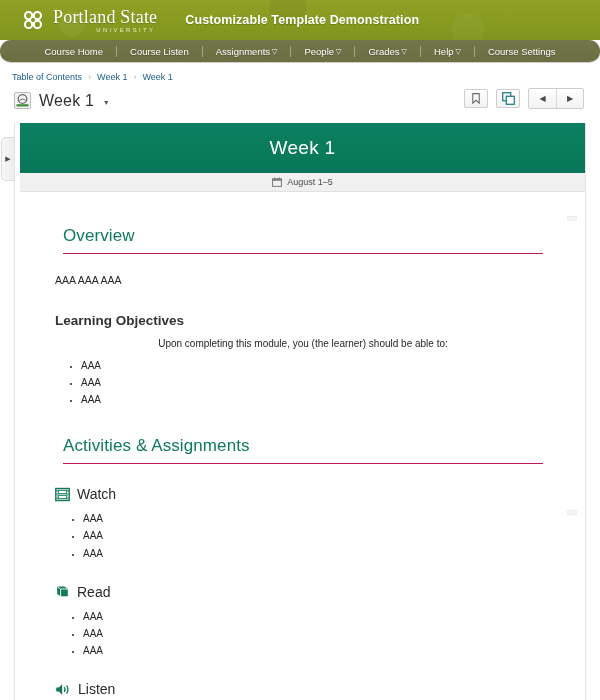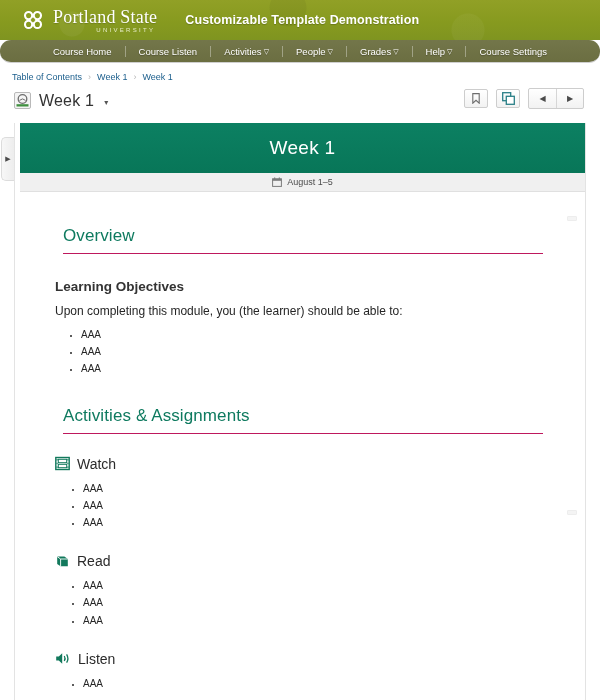--- a/index.html
+++ b/index.html
@@ -226,23 +226,24 @@
     margin: 19px 0 0 0;
     line-height: 1.4;
   }
   .sub-head {
     font-size: 13.5px;
     color: #333333;
     font-weight: bold;
     margin: 25px 0 0 0;
   }
   .lead {
-    font-size: 12px;
+    font-size: 10px;
     color: #262626;
     margin: 10px 0 0 0;
+    text-align: center;
   }
   ul.bullets {
     margin: 8px 0 0 0;
     padding-left: 26px;
     list-style: disc;
   }
   ul.bullets li {
     font-size: 10px;
     color: #262626;
     line-height: 1.72;
@@ -303,21 +304,21 @@
       <span>Course Home</span>
     </div>
     <div class="nav-sep"></div>
 
     <div class="nav-item">
       <span>Course Listen</span>
     </div>
     <div class="nav-sep"></div>
 
     <div class="nav-item">
-      <span>Activities</span><span class="caret">▽</span>
+      <span>Assignments</span><span class="caret">▽</span>
     </div>
     <div class="nav-sep"></div>
 
     <div class="nav-item">
       <span>People</span><span class="caret">▽</span>
     </div>
     <div class="nav-sep"></div>
 
     <div class="nav-item">
       <span>Grades</span><span class="caret">▽</span>
@@ -396,20 +397,21 @@
     </svg>
     <span class="date-text">August 1–5</span>
   </div>
 
   <div class="content">
 
     <div class="edge-handle one"></div>
     <div class="edge-handle two"></div>
 
     <h2 class="sec-head">Overview</h2>
+    <p class="para">AAA AAA AAA</p>
 
     <h3 class="sub-head">Learning Objectives</h3>
     <p class="lead">Upon completing this module, you (the learner) should be able to:</p>
     <ul class="bullets">
       <li>AAA</li>
       <li>AAA</li>
       <li>AAA</li>
     </ul>
 
     <h2 class="sec-head second">Activities &amp; Assignments</h2>

